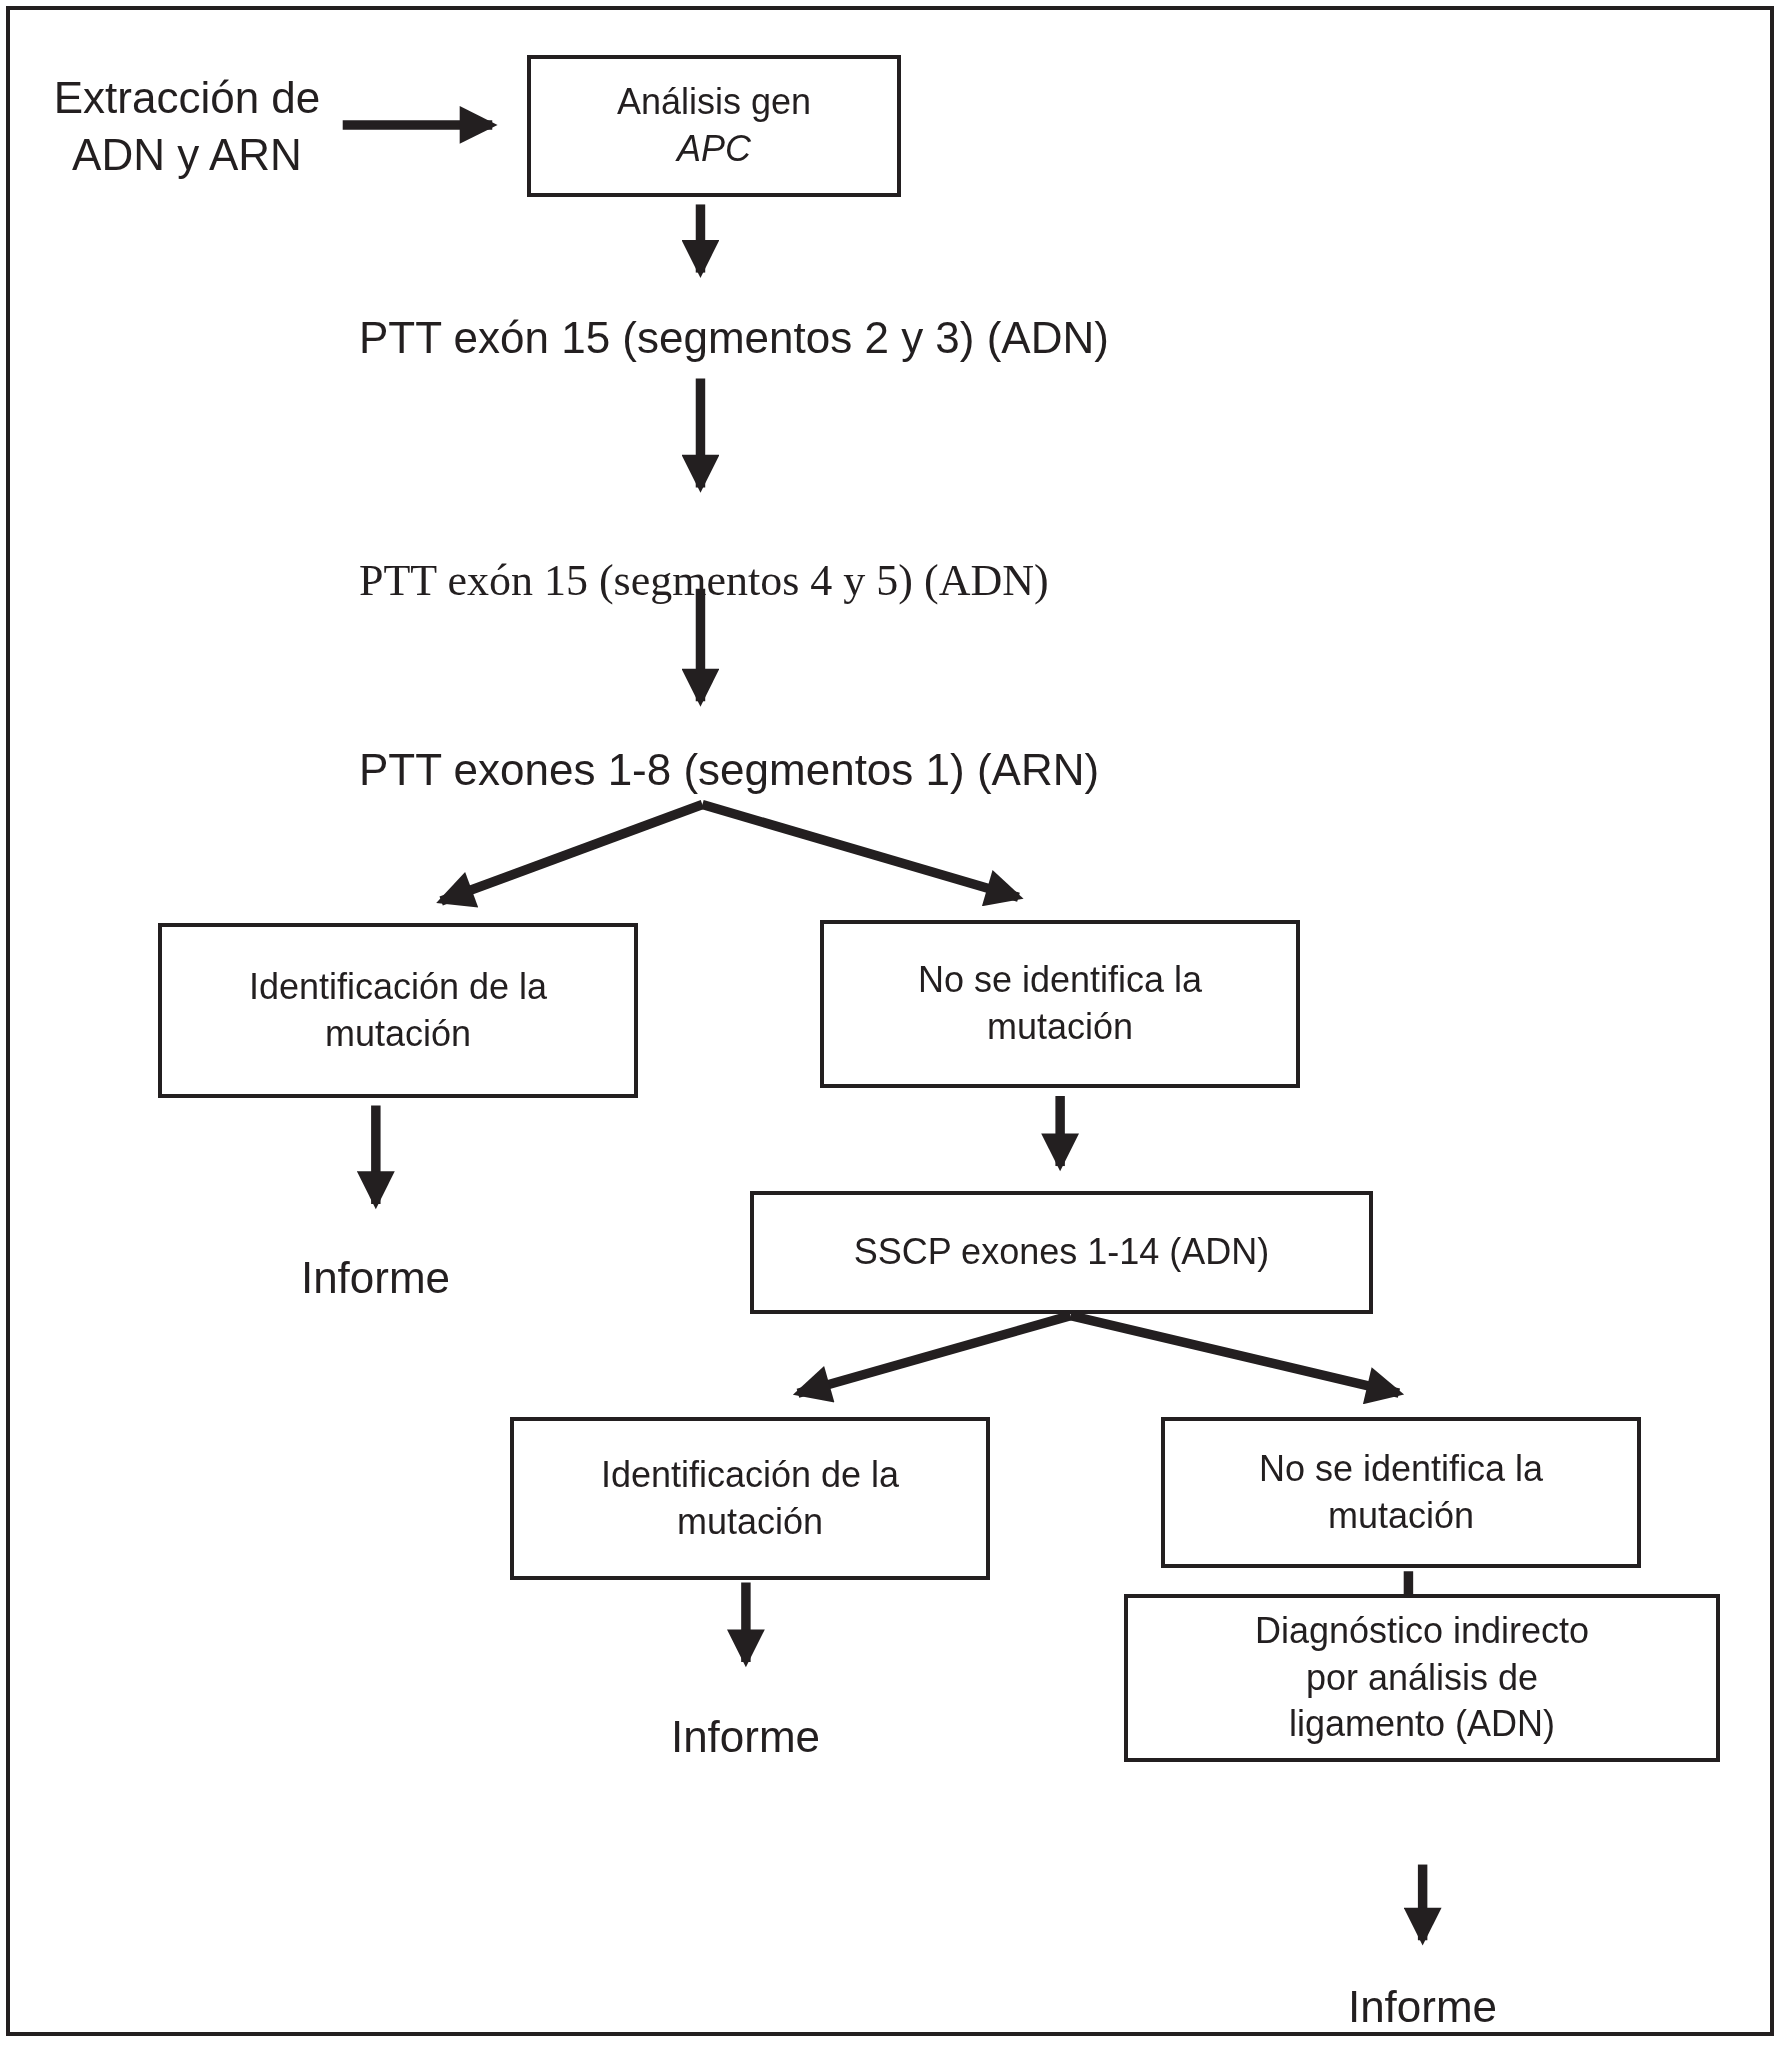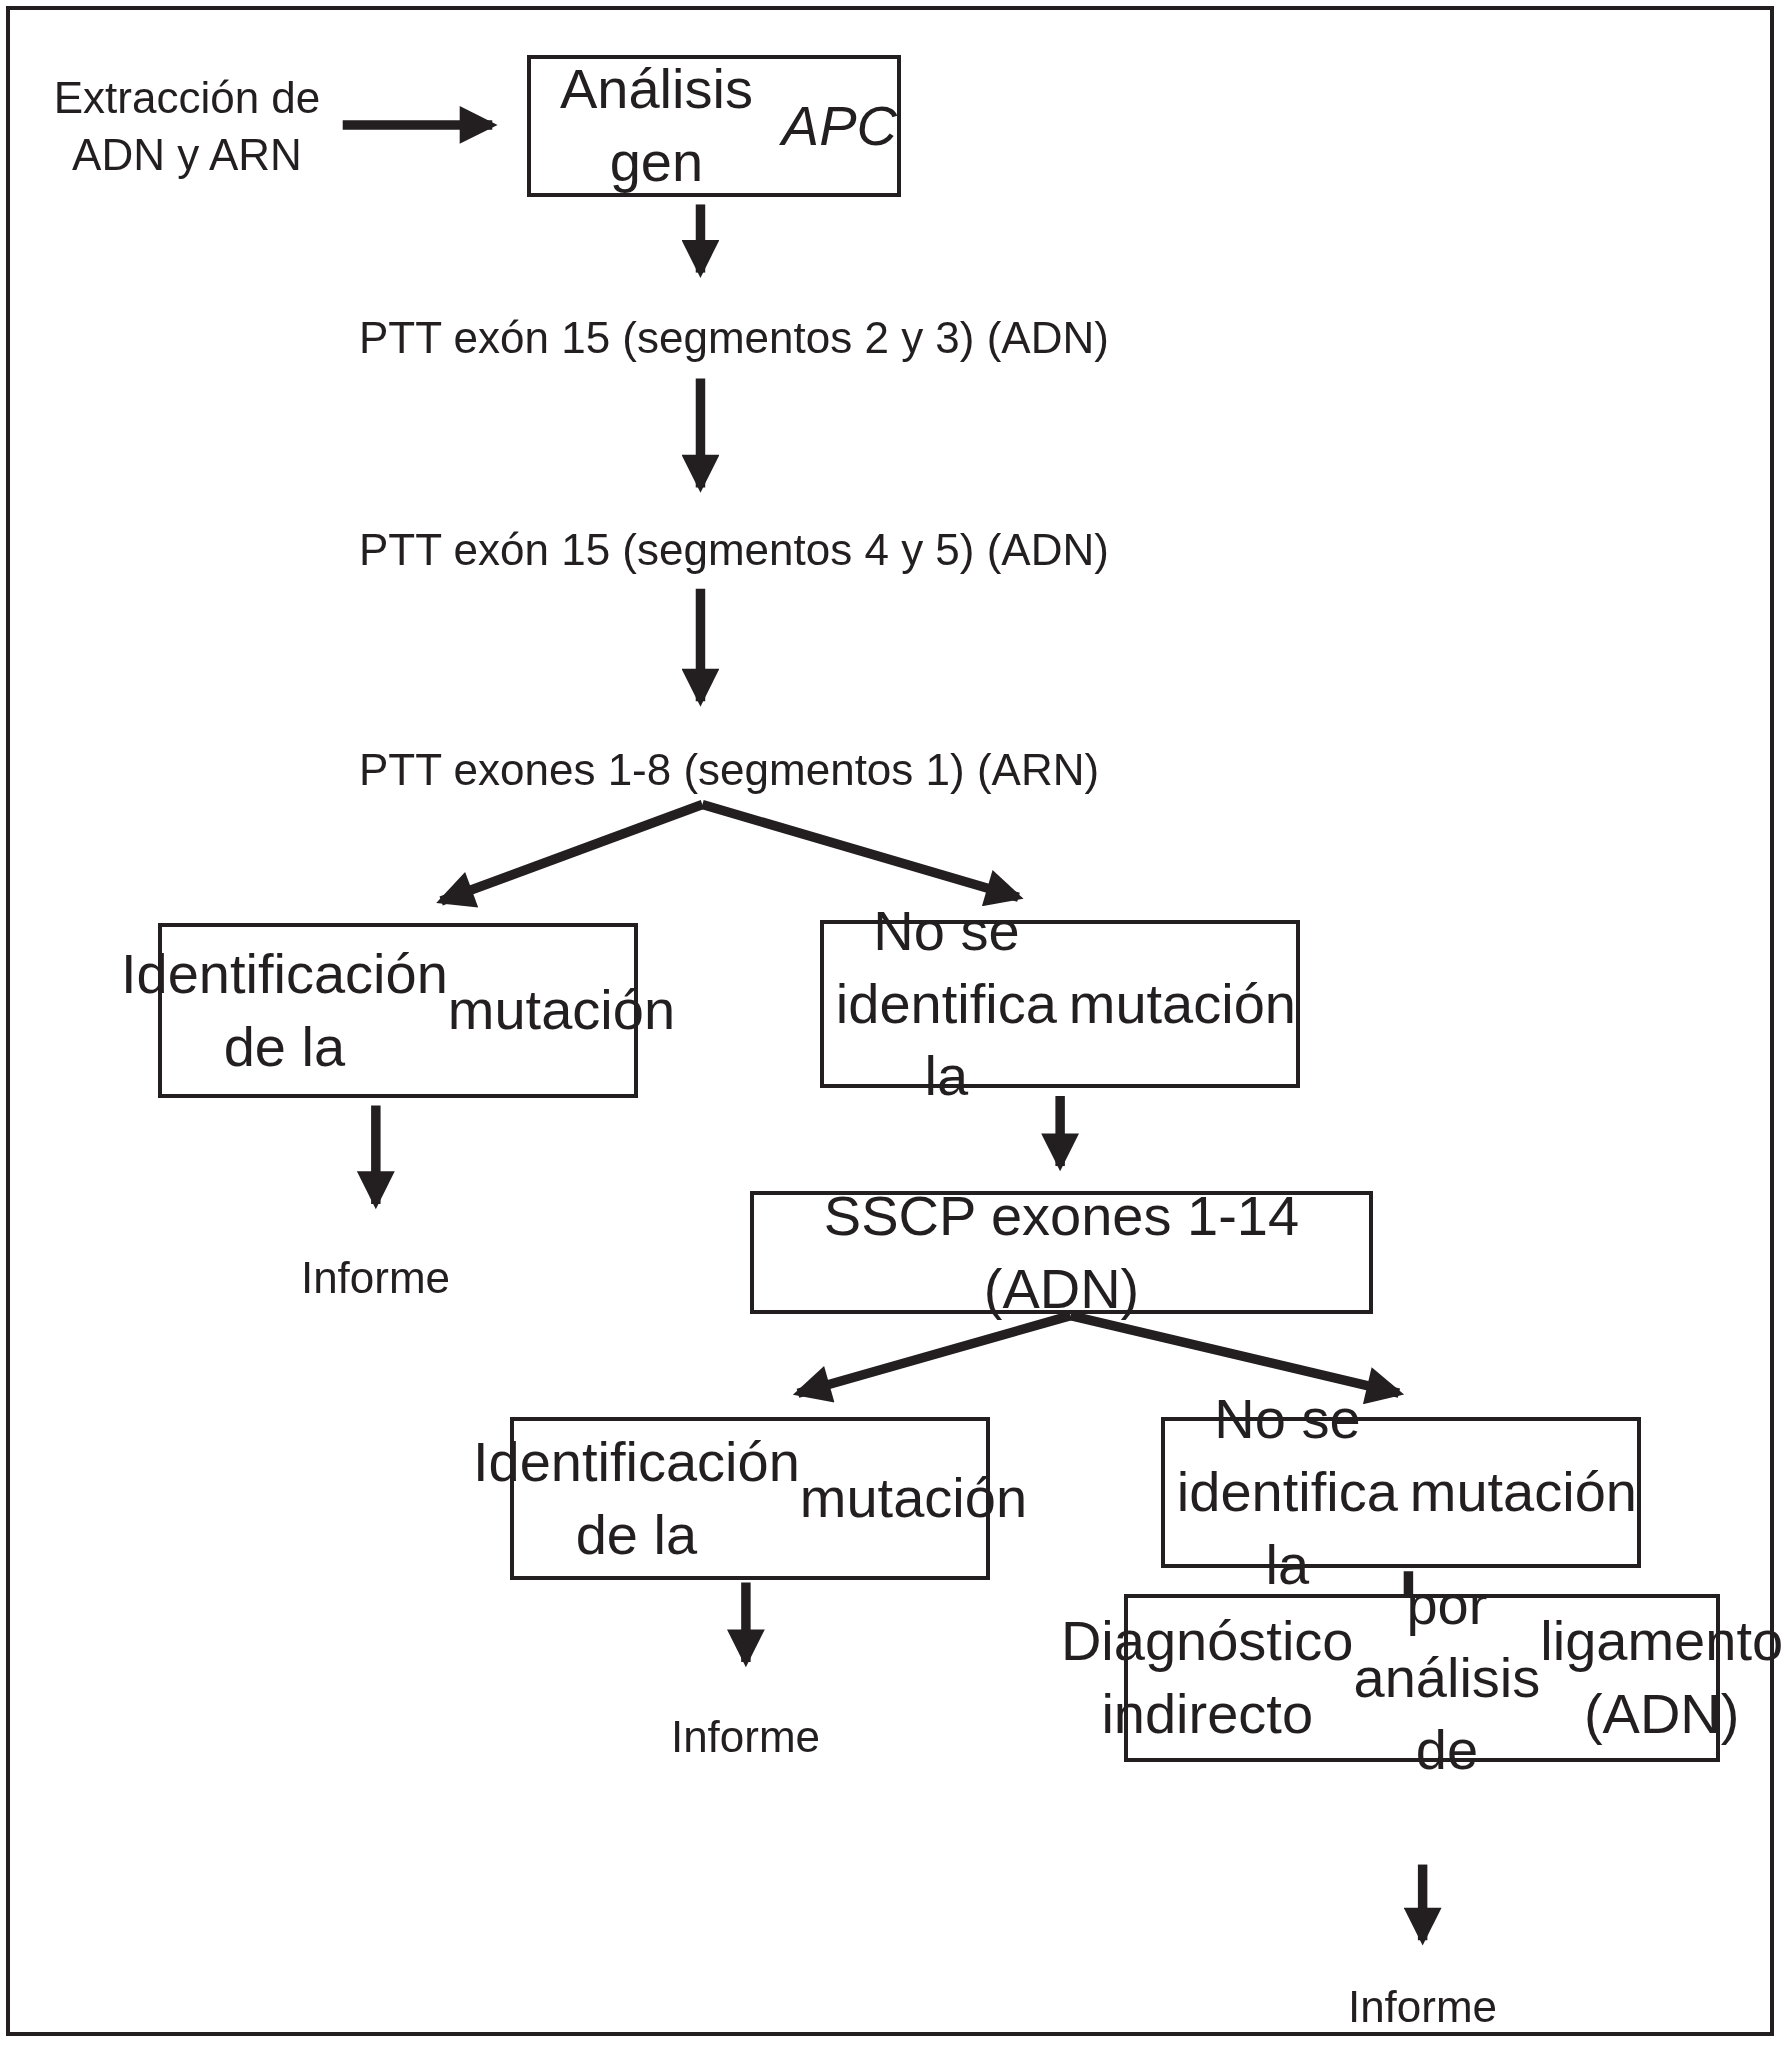--- a/index.html
+++ b/index.html
@@ -31,25 +31,25 @@
     top: 0;
     width: 1789px;
     height: 2051px;
   }
   .node-box {
     position: absolute;
     box-sizing: border-box;
     border: 4.7px solid #231f20;
     background: #ffffff;
     display: flex;
-    flex-direction: row;
+    flex-direction: column;
     align-items: center;
     justify-content: center;
     text-align: center;
-    font-size: 56px;
+    font-size: 36px;
     line-height: 1.3;
   }
   .label {
     position: absolute;
     font-size: 44px;
     line-height: 1.3;
     text-align: center;
   }
   .label.left-align {
     text-align: left;
@@ -97,21 +97,21 @@
     <span class="line">ADN y ARN</span>
   </div>
 
   <div class="node-box" style="left:527px; top:55px; width:374px; height:142px;">
     <span class="line">Análisis gen</span>
     <span class="line italic">APC</span>
   </div>
 
   <div class="label left-align" style="left:322px; top:309px; width:946px;">PTT exón 15 (segmentos 2 y 3) (ADN)</div>
 
-  <div class="label left-align" style="left:322px; top:521px; width:946px;">PTT exón 15 (segmentos 4 y 5) (ADN)</div>
+  <div class="label left-align" style="left:322px; top:552px; width:946px;font-family:Liberation Serif, serif;">PTT exón 15 (segmentos 4 y 5) (ADN)</div>
 
   <div class="label left-align" style="left:322px; top:741px; width:946px;">PTT exones 1-8 (segmentos 1) (ARN)</div>
 
   <div class="node-box" style="left:158px; top:923px; width:480px; height:175px;">
     <span class="line">Identificación de la</span>
     <span class="line">mutación</span>
   </div>
 
   <div class="node-box" style="left:820px; top:920px; width:480px; height:168px;">
     <span class="line">No se identifica la</span>

